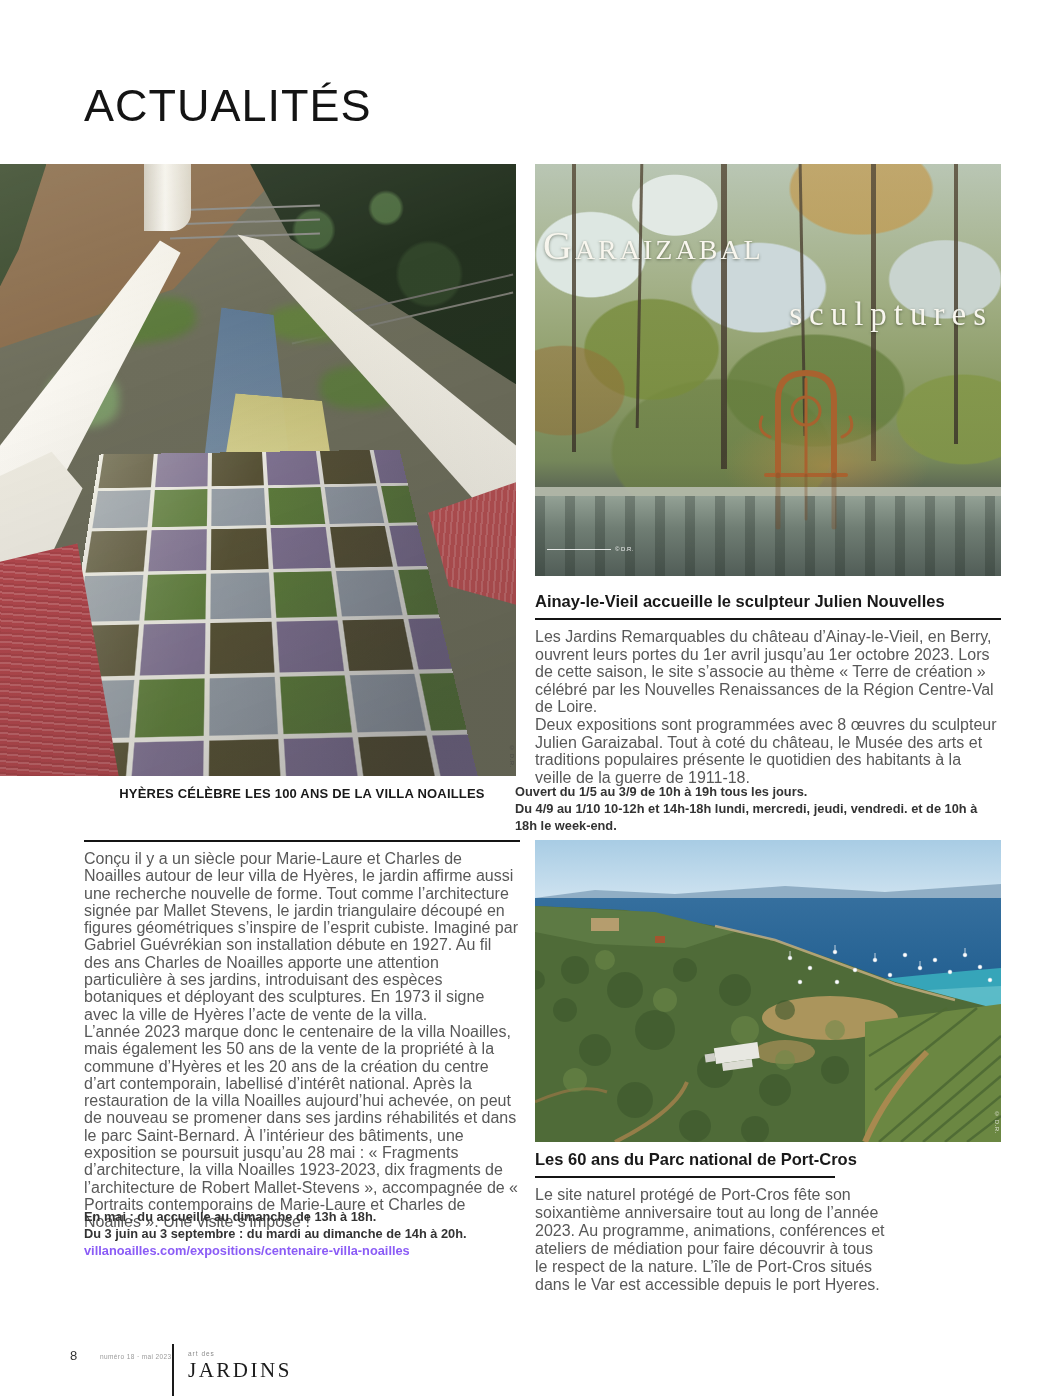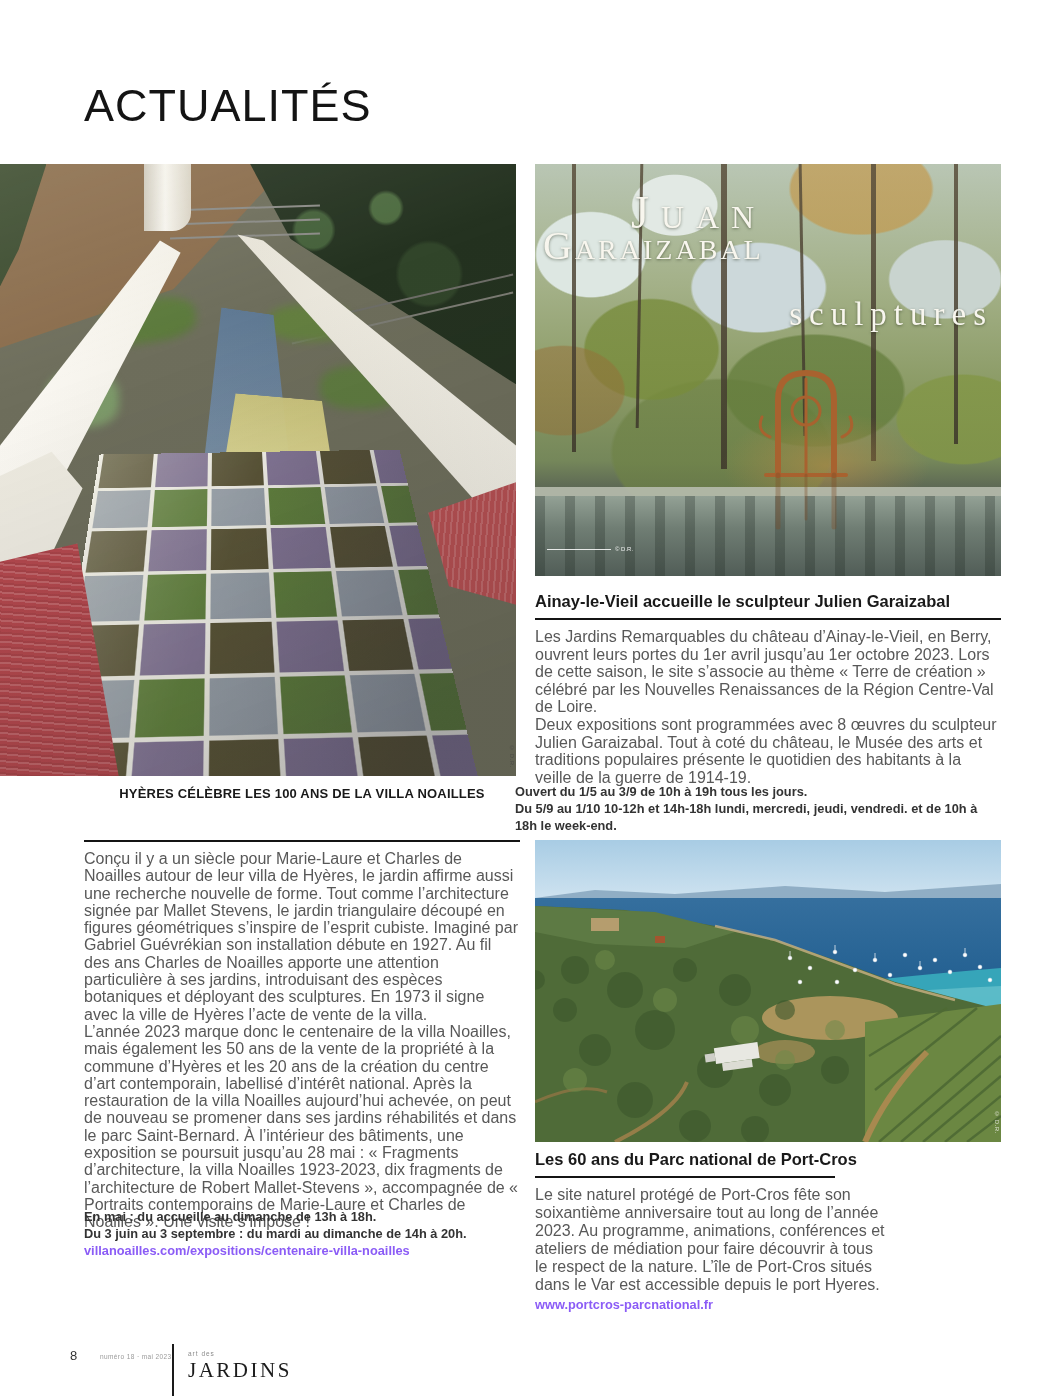--- a/index.html
+++ b/index.html
@@ -218,37 +218,36 @@
         <path d="M30 92 q-14 -6 -8 -20" stroke-width="3"></path>
         <path d="M102 92 q14 -6 8 -20" stroke-width="3"></path>
         <path d="M26 130 h80" stroke-width="4"></path>
       </g>
       <g stroke="#7d4a24" fill="none" stroke-linecap="round" opacity="0.35" transform="translate(0,262) scale(1,-1)">
         <path d="M38 132 V80" stroke-width="5"></path>
         <path d="M94 132 V80" stroke-width="5"></path>
         <path d="M66 132 V88" stroke-width="3"></path>
       </g>
     </svg>
-    <div class="pg-title first">Juan</div>
     <div class="pg-title last">Garaizabal</div>
     <div class="pg-title sub">sculptures</div>
     <div class="pg-cap">© D.R.</div>
   </div>
 
-  <div class="headline hl-a">Ainay-le-Vieil accueille le sculpteur Julien Garaizabal</div>
+  <div class="headline hl-a">Ainay-le-Vieil accueille le sculpteur Julien Nouvelles</div>
   <div class="rule rule-a"></div>
 
   <div class="body-text body-a">
     <p>Les Jardins Remarquables du château d’Ainay-le-Vieil, en Berry, ouvrent leurs portes du 1er avril jusqu’au 1er octobre 2023. Lors de cette saison, le site s’associe au thème « Terre de création » célébré par les Nouvelles Renaissances de la Région Centre-Val de Loire.</p>
-    <p>Deux expositions sont programmées avec 8 œuvres du sculpteur Julien Garaizabal. Tout à coté du château, le Musée des arts et traditions populaires présente le quotidien des habitants à la veille de la guerre de 1914-19.</p>
+    <p>Deux expositions sont programmées avec 8 œuvres du sculpteur Julien Garaizabal. Tout à coté du château, le Musée des arts et traditions populaires présente le quotidien des habitants à la veille de la guerre de 1911-18.</p>
   </div>
 
   <div class="info-text info-a">
     <div>Ouvert du 1/5 au 3/9 de 10h à 19h tous les jours.</div>
-    <div>Du 5/9 au 1/10 10-12h et 14h-18h lundi, mercredi, jeudi, vendredi. et de 10h à 18h le week-end.</div>
+    <div>Du 4/9 au 1/10 10-12h et 14h-18h lundi, mercredi, jeudi, vendredi. et de 10h à 18h le week-end.</div>
   </div>
 
   <div class="photo" id="photoP">
     <svg width="466" height="302" viewBox="0 0 466 302">
       <defs>
         <linearGradient id="skyG" x1="0" y1="0" x2="0" y2="1">
           <stop offset="0" stop-color="#a8cce4"></stop>
             <stop offset="1" stop-color="#cfe3f0"></stop>
         </linearGradient>
         <linearGradient id="seaG" x1="0" y1="0" x2="0" y2="1">
@@ -337,23 +336,20 @@
     <div class="photo-credit-v">© D.R.</div>
   </div>
 
   <div class="headline hl-p">Les 60 ans du Parc national de Port-Cros</div>
   <div class="rule rule-p"></div>
 
   <div class="body-text body-p">
     <p>Le site naturel protégé de Port-Cros fête son soixantième anniversaire tout au long de l’année 2023. Au programme, animations, conférences et ateliers de médiation pour faire découvrir à tous le respect de la nature. L’île de Port-Cros situés dans le Var est accessible depuis le port Hyeres.</p>
   </div>
 
-  <div class="info-text info-p">
-    <div><a class="weblink" href="#">www.portcros-parcnational.fr</a></div>
-  </div>
 
   <span class="pagenum">8</span>
   <span class="issue">numéro 18 · mai 2023</span>
   <div class="logo">
     <span class="logo-top">art des</span>
     <span class="logo-main">JARDINS</span>
   </div>
 
 </div>
 

